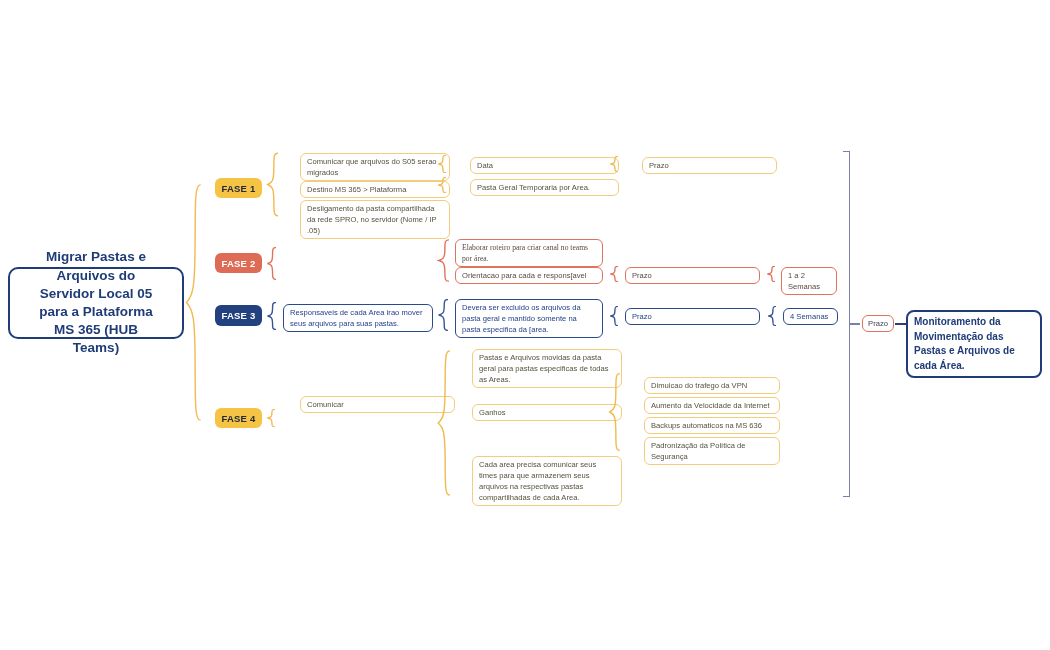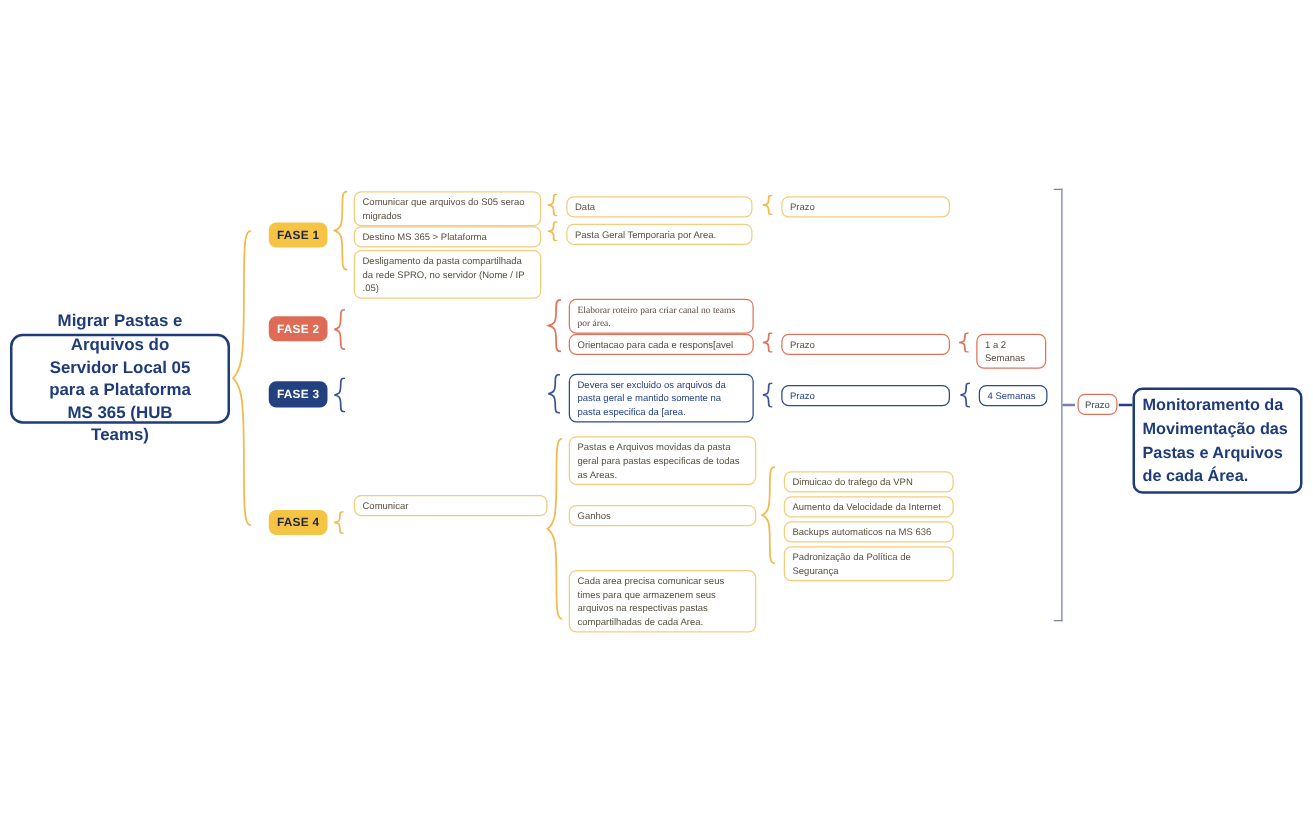--- a/index.html
+++ b/index.html
@@ -13,26 +13,26 @@
   
   .fase{position:absolute;box-sizing:border-box;border-radius:6px;font-weight:bold;font-size:9.5px;
     display:flex;align-items:center;justify-content:center;letter-spacing:.2px;}
   .fase.yellow{background:#F6C445;color:#23283B;}
   .fase.salmon{background:#DD6B55;color:#FFFFFF;}
   .fase.navy{background:#23417F;color:#FFFFFF;}
 
   
   .node{position:absolute;box-sizing:border-box;background:#fff;border:1px solid;border-radius:6px;
     padding:2px 6px;font-size:7.6px;line-height:1.45;display:flex;align-items:center;}
-  .yb{border-color:#F3CD7C;color:#56503E;}
+  .yb{border-color:#F3CD7C;color:#56503E;margin-left:17px;}
   .sb{border-color:#E0735C;color:#5A493F;}
   .nb{border-color:#2B4A8B;color:#24418C;}
 
   .monitor{position:absolute;box-sizing:border-box;background:#fff;border:2px solid #1F3C78;border-radius:8px;
-    color:#1F3C78;font-weight:bold;font-size:13px;line-height:1.45;display:flex;align-items:center;padding:3px 6px;}
+    color:#1F3C78;font-weight:bold;font-size:10px;line-height:1.45;display:flex;align-items:center;padding:3px 6px;}
   .prazo-r{position:absolute;box-sizing:border-box;background:#fff;border:1.3px solid #E0735C;border-radius:6px;
     color:#3E4455;font-size:7.6px;display:flex;align-items:center;justify-content:center;}
 
   
   .brace{position:absolute;}
   .brace svg{width:100%;height:100%;display:block;}
   .c-yellow{color:#F1BA4E;}
   .c-salmon{color:#E0735C;}
   .c-navy{color:#3A5494;}
 
@@ -118,20 +118,21 @@
   </div>
   <div class="node sb" style="left:781px;top:267px;width:56px;min-height:14px;">1 a 2 Semanas</div>
 
   <div class="fase navy" style="left:215px;top:305px;width:47px;height:21px;">FASE 3</div>
   <div class="brace c-navy" style="left:266px;top:302px;width:10px;height:28px;">
     <svg viewBox="0 0 20 100" preserveAspectRatio="none">
         <path d="M19 2 C12 2 13.5 12 13 28 C12.6 43 11 47 3 50 C11 53 12.6 57 13 72 C13.5 88 12 98 19 98" fill="none" stroke="currentColor" stroke-width="1.4" stroke-linecap="round" vector-effect="non-scaling-stroke"></path>
       </svg>
   </div>
 
+  <div class="node nb" style="left:283px;top:304px;width:150px;min-height:24px;">Responsaveis de cada Area irao mover seus arquivos para suas pastas.</div>
 
   <div class="brace c-navy" style="left:437px;top:299px;width:11px;height:32px;">
     <svg viewBox="0 0 20 100" preserveAspectRatio="none">
         <path d="M19 2 C12 2 13.5 12 13 28 C12.6 43 11 47 3 50 C11 53 12.6 57 13 72 C13.5 88 12 98 19 98" fill="none" stroke="currentColor" stroke-width="1.4" stroke-linecap="round" vector-effect="non-scaling-stroke"></path>
       </svg>
   </div>
   <div class="node nb" style="left:455px;top:299px;width:148px;min-height:32px;">Devera ser excluido os arquivos da pasta geral e mantido somente na pasta especifica da [area.</div>
 
   <div class="brace c-navy" style="left:609px;top:306px;width:9px;height:20px;">
     <svg viewBox="0 0 20 100" preserveAspectRatio="none">

